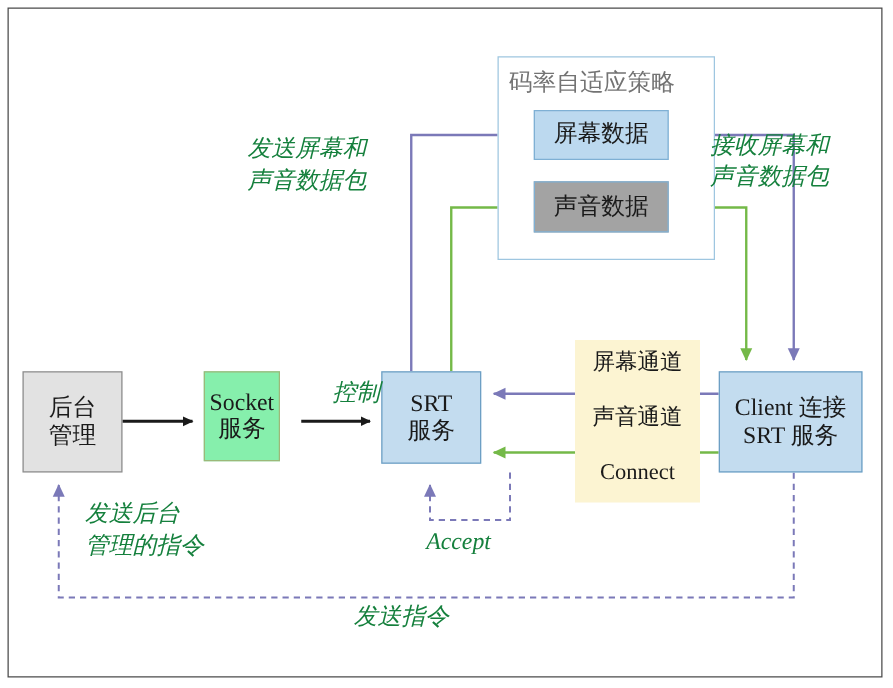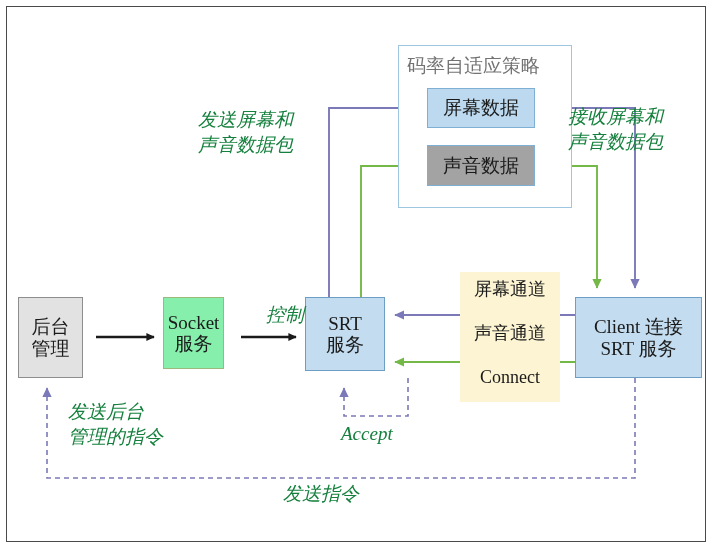--- a/index.html
+++ b/index.html
@@ -3,24 +3,24 @@
 <meta charset="utf-8">
 <style>
   html,body{margin:0;padding:0;background:#ffffff;}
   body{font-family:"Liberation Serif","DejaVu Serif",serif;}
   #stage{position:relative;width:714px;height:550px;background:#ffffff;overflow:hidden;}
   #frame{position:absolute;left:6px;top:6px;width:700px;height:536px;border:1.5px solid #4a4a4a;box-sizing:border-box;background:#fff;}
   svg.layer{position:absolute;left:0;top:0;width:714px;height:550px;pointer-events:none;}
   .nodebox{position:absolute;box-sizing:border-box;display:flex;flex-direction:column;align-items:center;justify-content:center;text-align:center;line-height:1.12;color:#1a1a1a;}
   .nodebox span{display:block;white-space:nowrap;}
 
-  #n-backend{left:18px;top:297px;width:65px;height:81px;background:#e2e2e2;border:1.2px solid #8d8d8d;font-size:19px;}
+  #n-backend{left:18px;top:297px;width:80px;height:81px;background:#e2e2e2;border:1.2px solid #8d8d8d;font-size:19px;}
   #n-socket{left:163px;top:297px;width:61px;height:72px;background:#86efac;border:1.2px solid #9cb87a;font-size:19px;}
   #n-srt{left:305px;top:297px;width:80px;height:74px;background:#c3dcef;border:1.2px solid #6d9fc4;font-size:19px;}
-  #n-client{left:575px;top:297px;width:127px;height:81px;background:#c3dcef;border:1.2px solid #6d9fc4;font-size:19px;}
+  #n-client{left:575px;top:297px;width:115px;height:81px;background:#c3dcef;border:1.2px solid #6d9fc4;font-size:19px;}
 
   #strategy{position:absolute;left:398px;top:45px;width:174px;height:163px;background:#fff;border:1.2px solid #9ec6e0;box-sizing:border-box;}
   #strategy .st-title{position:absolute;left:8px;top:7px;font-size:19px;color:#737373;white-space:nowrap;}
   #n-screen{left:427px;top:88px;width:108px;height:40px;background:#bcd9ef;border:1.2px solid #7fb0d4;font-size:19px;}
   #n-audio{left:427px;top:145px;width:108px;height:41px;background:#a3a3a3;border:1.2px solid #7fb0d4;font-size:19px;}
 
   #chanbox{position:absolute;left:460px;top:272px;width:100px;height:130px;background:#fcf4d2;}
   .chan-lbl{position:absolute;width:100%;text-align:center;font-size:18px;color:#1a1a1a;white-space:nowrap;}
   #chan-screen{top:5px;}
   #chan-audio{top:49px;}

